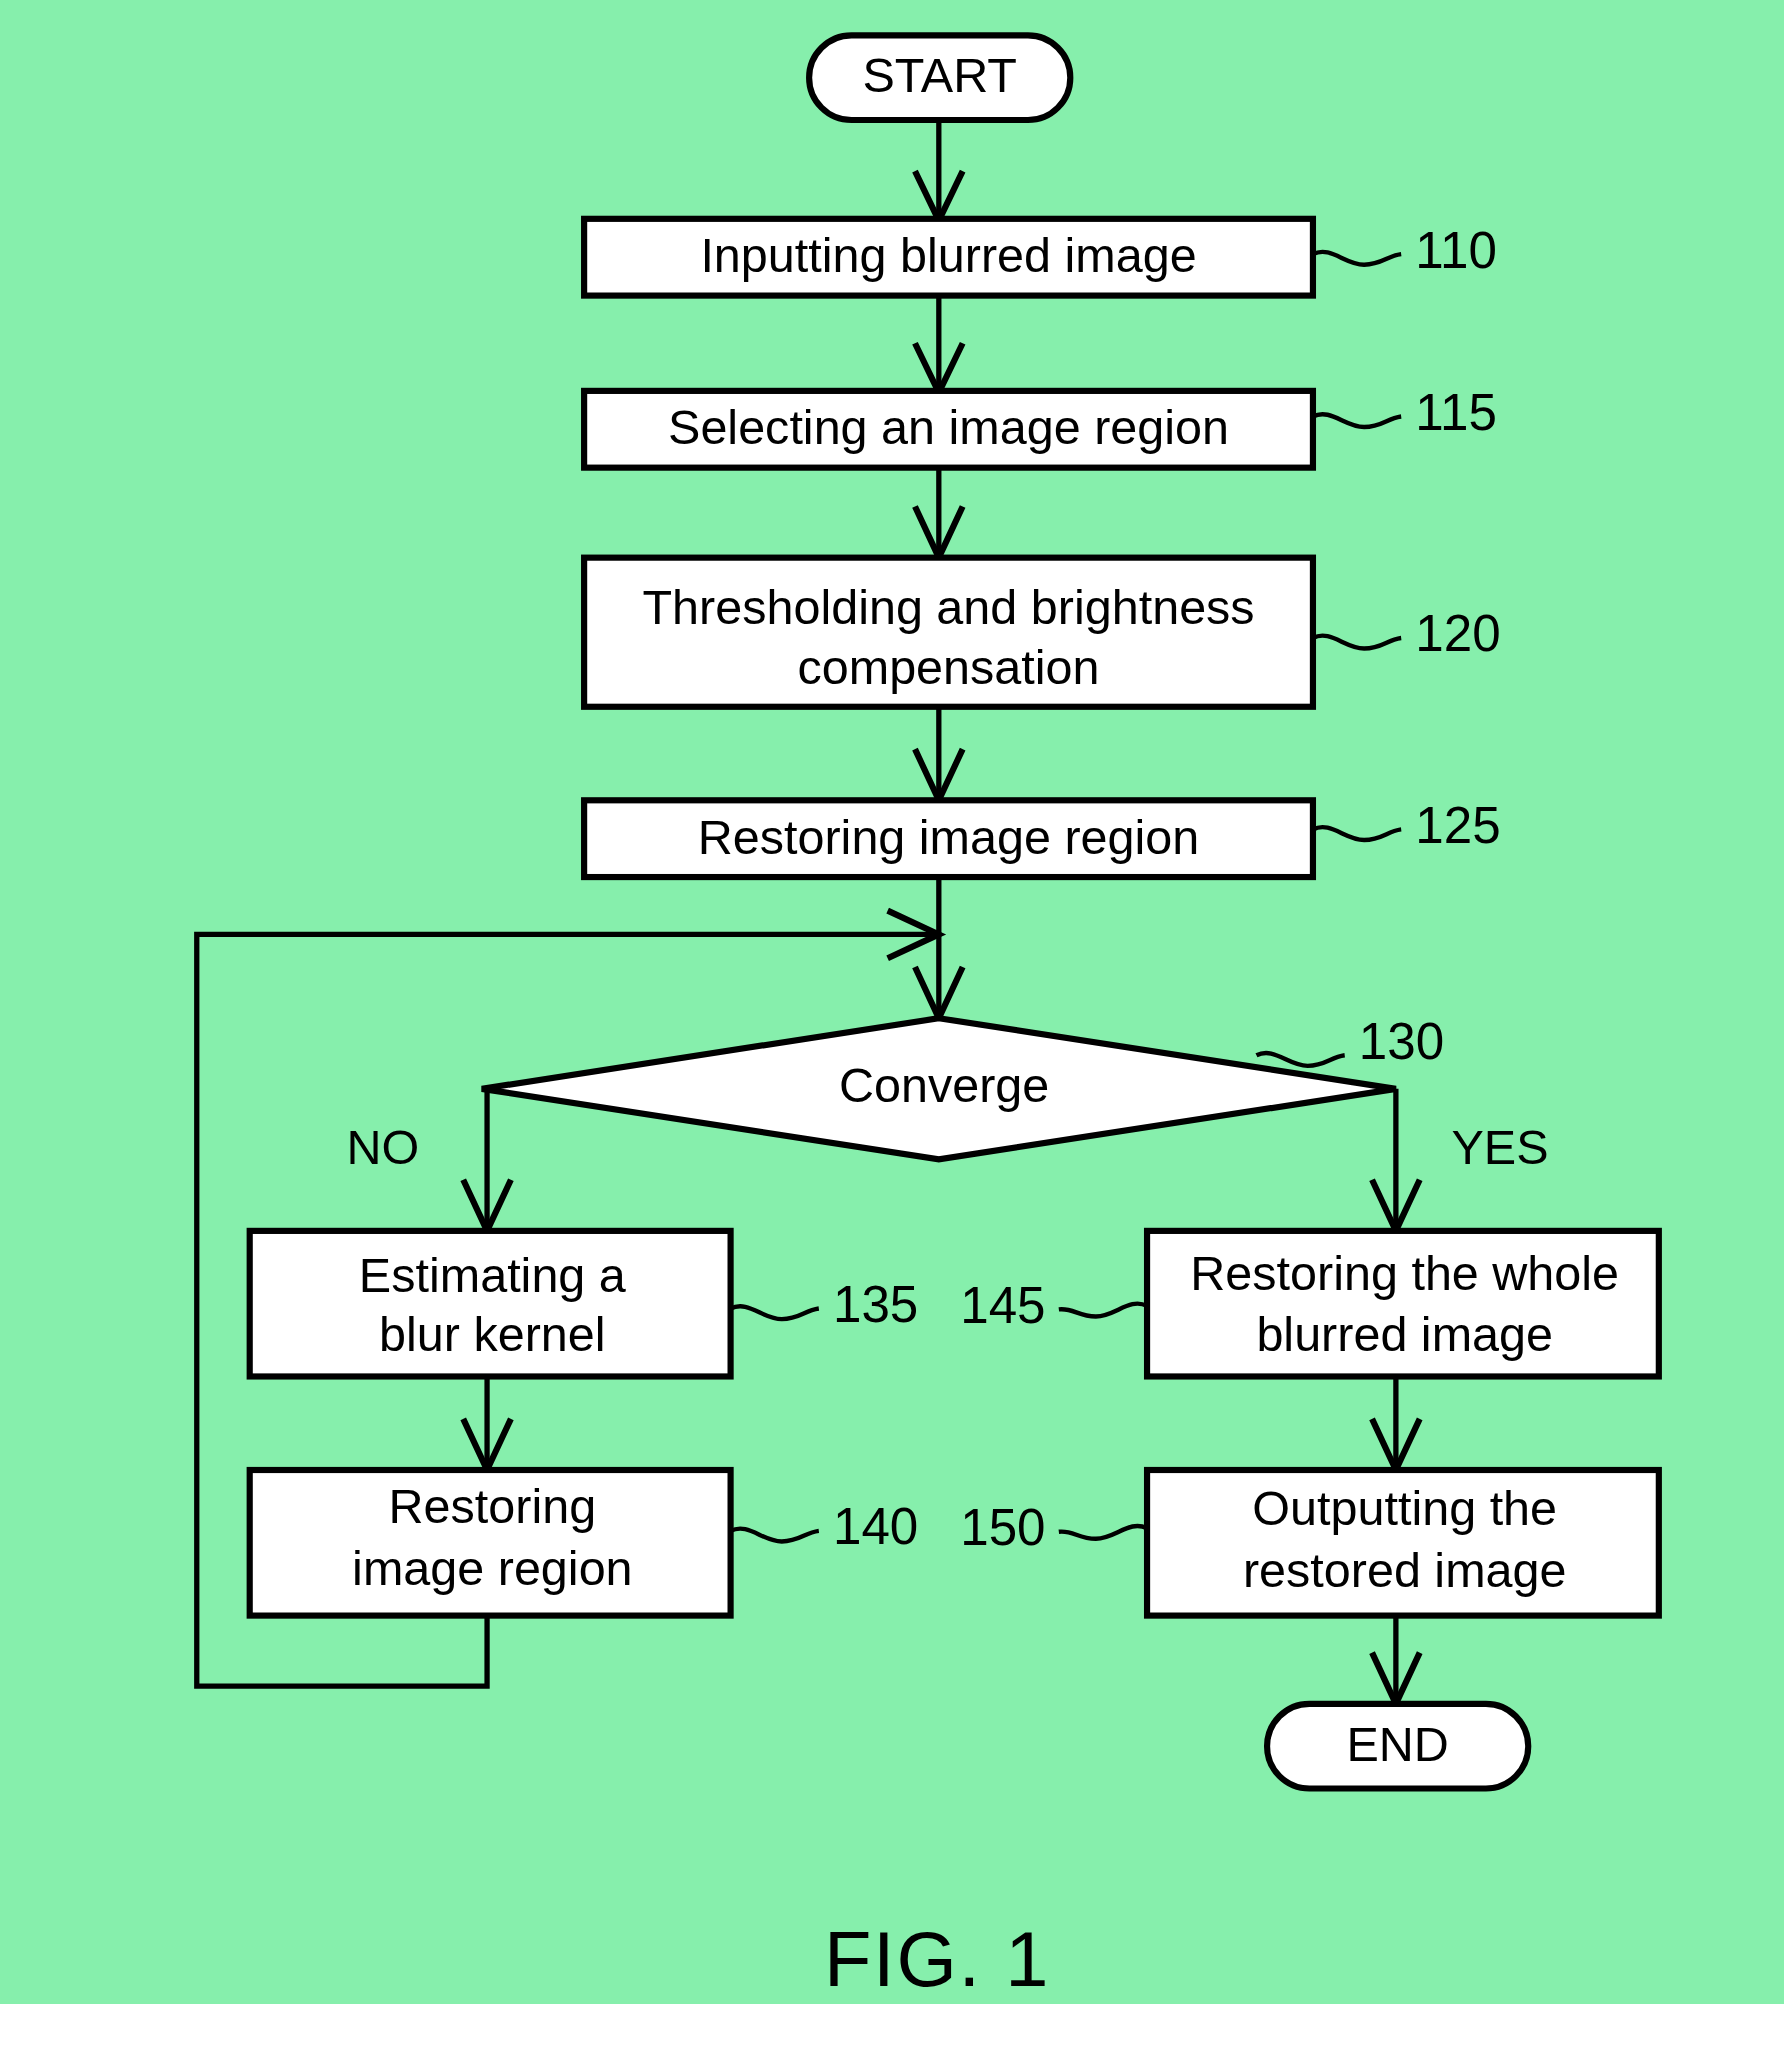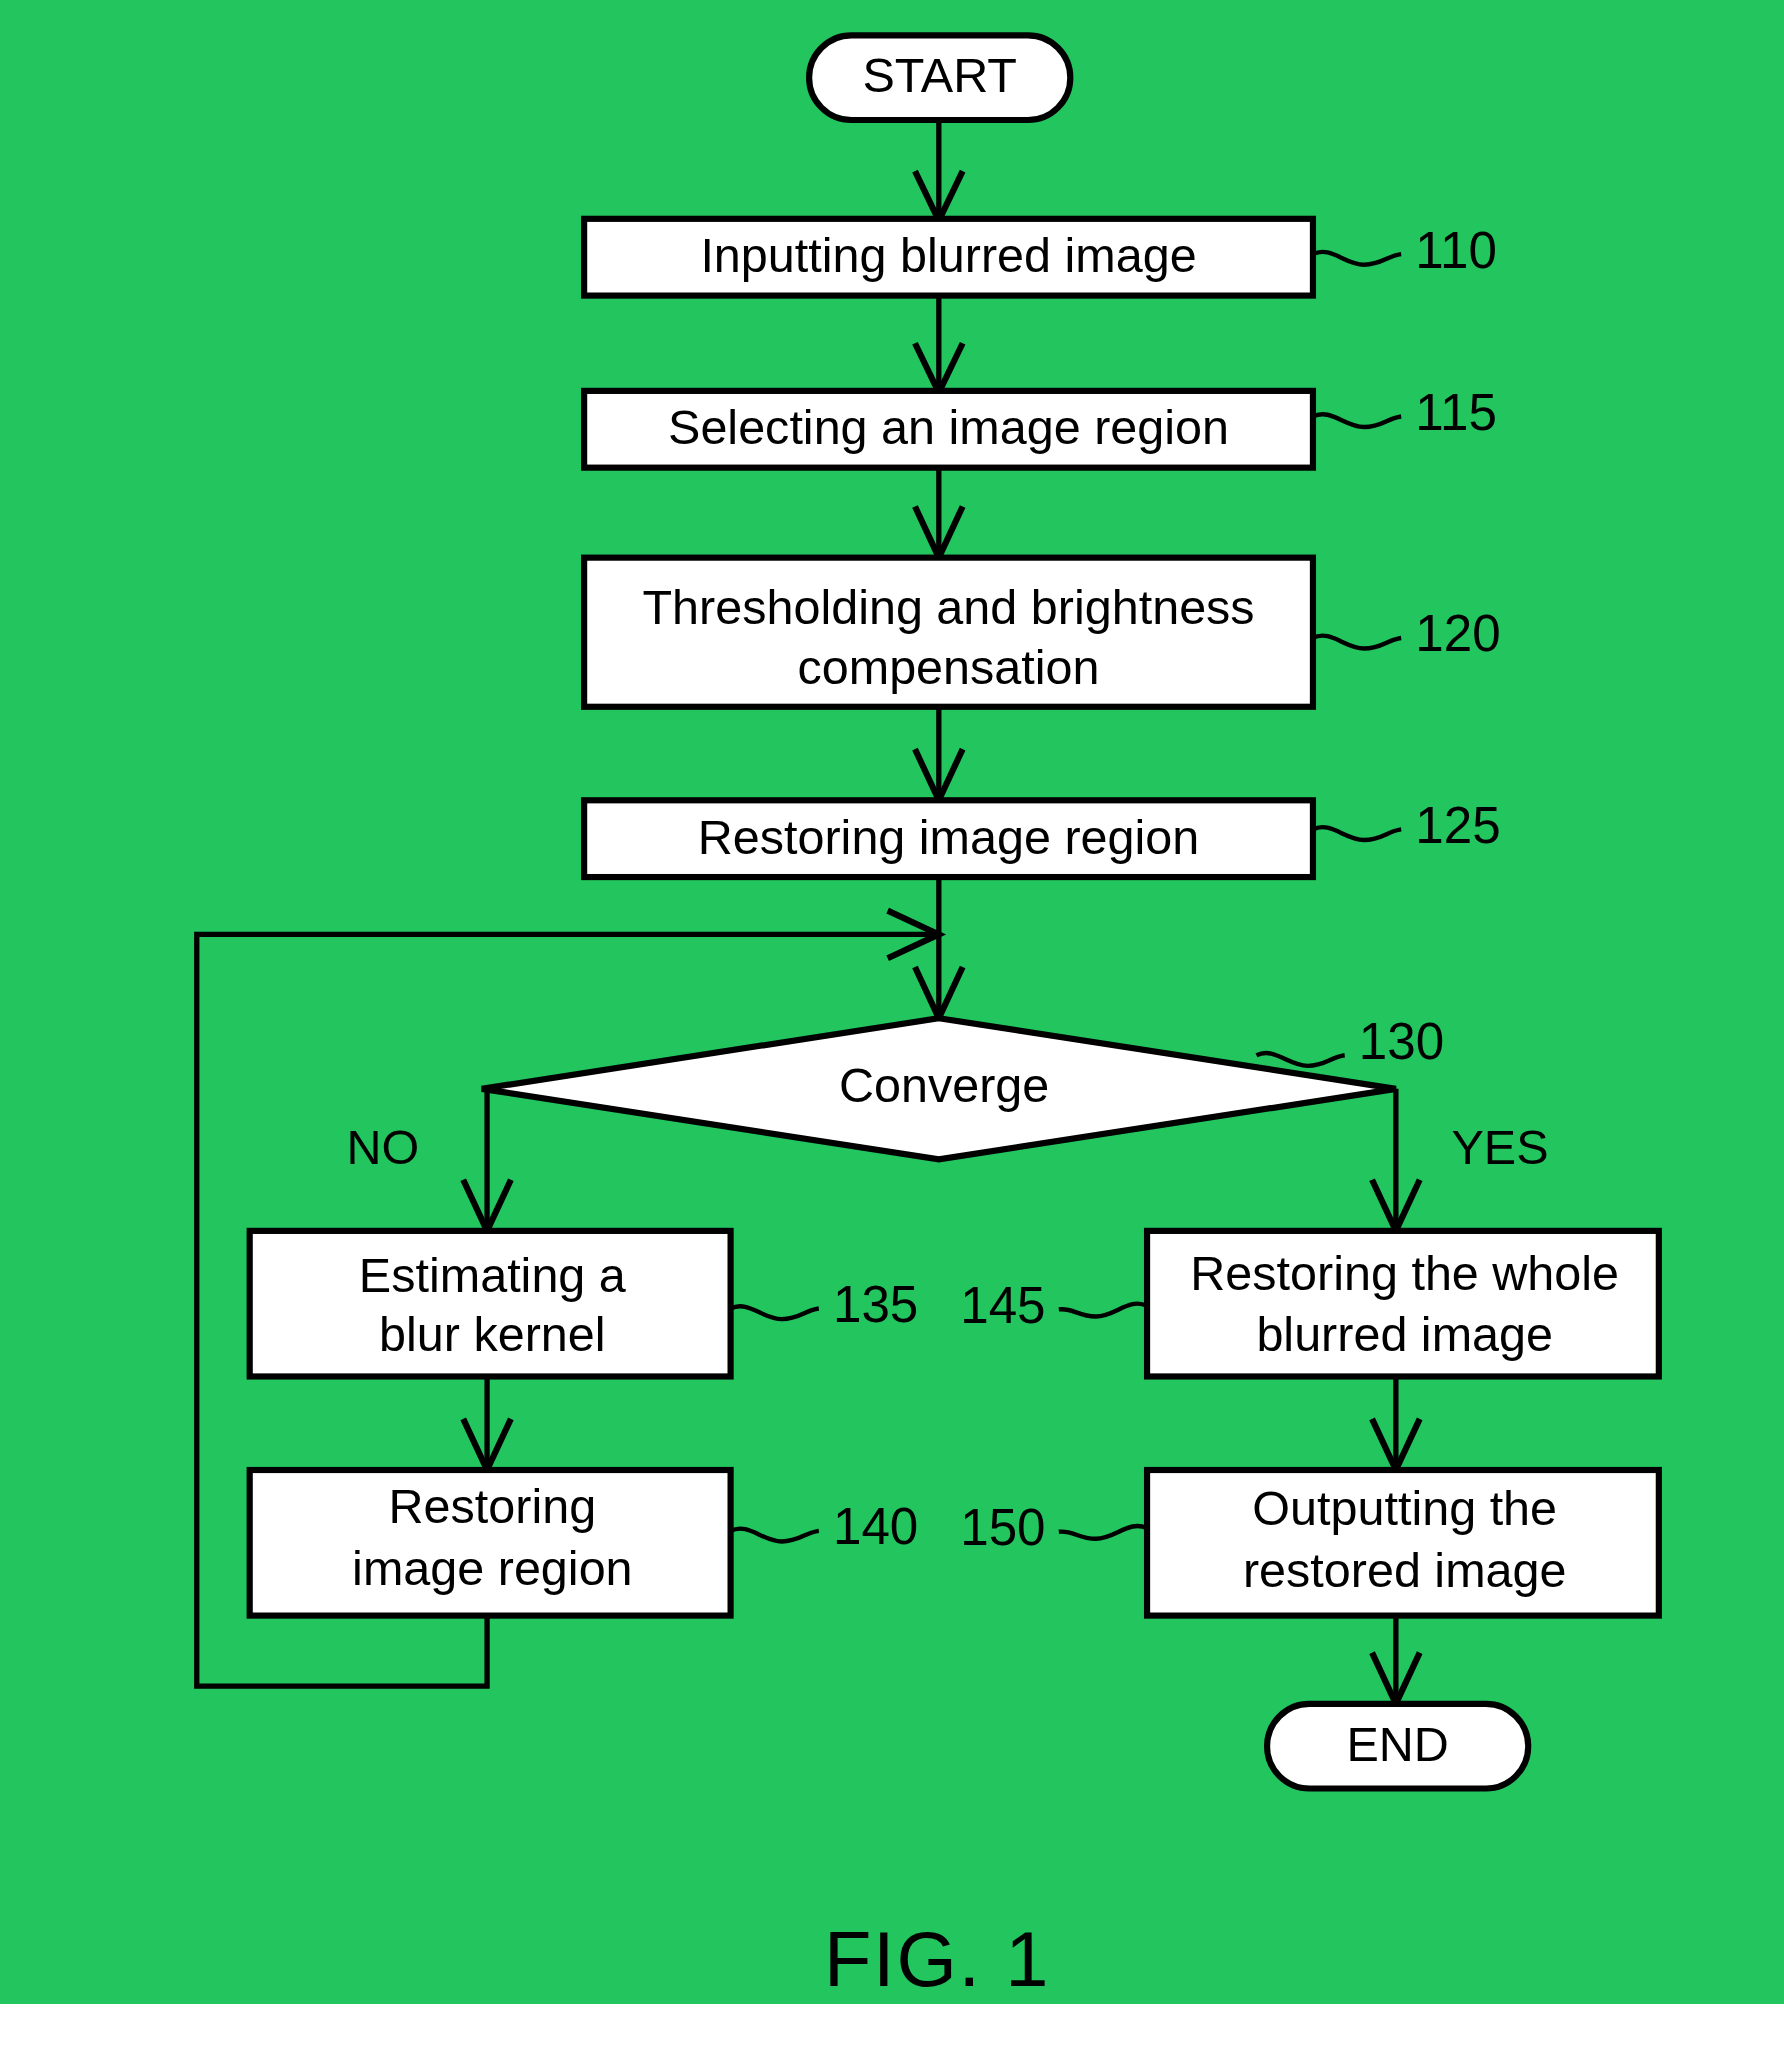--- a/index.html
+++ b/index.html
@@ -9,21 +9,21 @@
     background: #ffffff;
   }
   body {
     font-family: "Liberation Sans", sans-serif;
     color: #000000;
   }
   #figure-root {
     position: relative;
     width: 1785px;
     height: 2004px;
-    background: #22c55e;
+    background: #86efac;
     overflow: hidden;
   }
   svg.flow {
     display: block;
     width: 1785px;
     height: 2055px;
   }
   .node-shape {
     fill: #ffffff;
     stroke: #000000;

